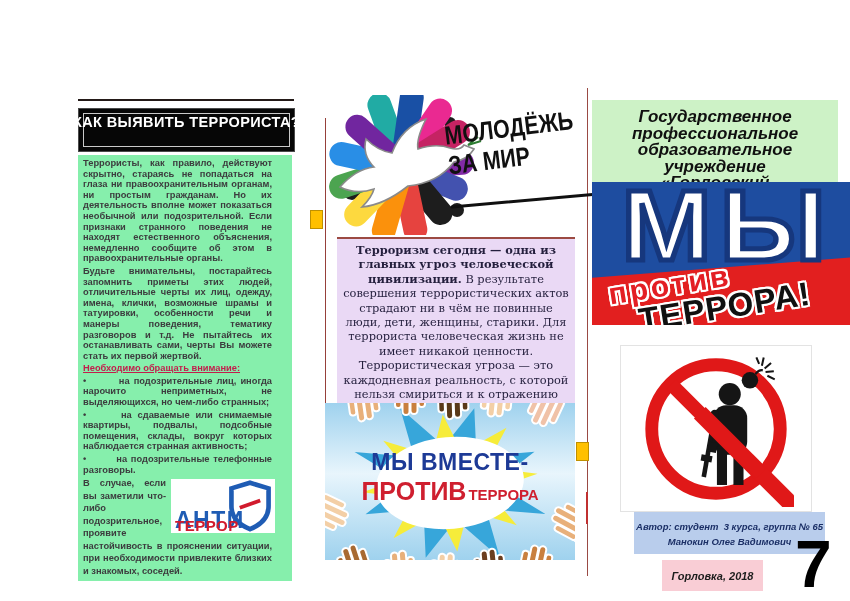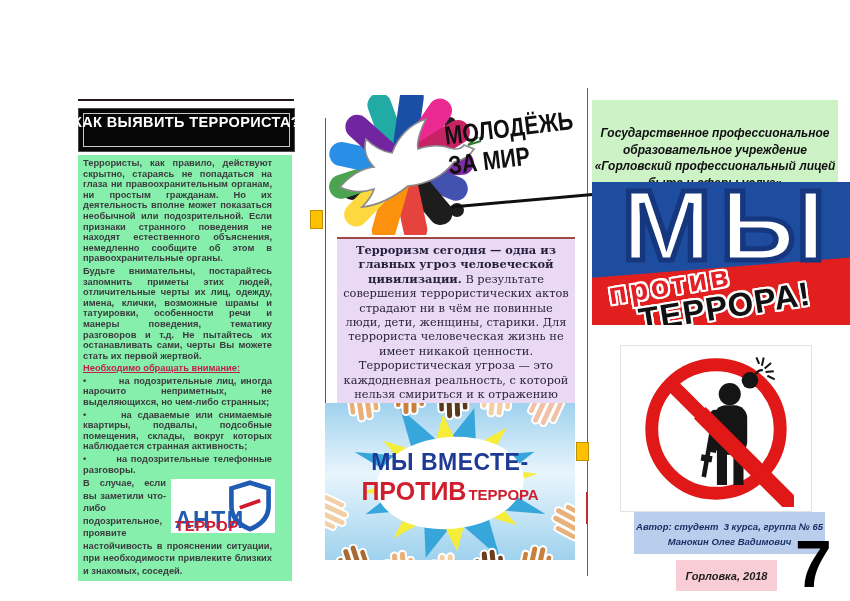--- a/index.html
+++ b/index.html
@@ -45,40 +45,40 @@
   .purple-panel .lead{font-weight:700;}
   .hands-poster{left:325px;top:403px;width:250px;height:157px;background:linear-gradient(180deg,#9fd2ee 0%,#e8f5fc 45%,#9fd2ee 100%);overflow:hidden;}
   .poster-line1{position:absolute;left:0;top:46px;width:100%;text-align:center;
                 color:#1d3a96;font-weight:900;font-size:23px;letter-spacing:.5px;}
   .poster-line2{position:absolute;left:0;top:74px;width:100%;text-align:center;color:#cf1f2f;font-weight:900;}
   .poster-line2 .protiv{font-size:25px;}
   .poster-line2 .terrora{font-size:15px;font-weight:800;margin-left:2px;}
 
   
   .green-panel{left:592px;top:100px;width:246px;height:87px;background:#cdf2c6;box-sizing:border-box;
-               padding-top:25px;text-align:center;font-weight:700;font-style:italic;
-               font-size:12px;line-height:16.5px;color:#101010;}
+               padding-top:9px;text-align:center;font-weight:700;font-style:italic;
+               font-size:17px;line-height:16.5px;color:#101010;}
   .flag{left:592px;top:182px;width:272px;height:143px;background:#1e4da0;overflow:hidden;}
   .flag-red{position:absolute;left:0;top:0;width:100%;height:100%;background:#e21f1f;
             clip-path:polygon(0 67%,100% 52%,100% 100%,0 100%);}
   .flag-we{position:absolute;left:0;top:-12px;width:100%;text-align:center;color:#ffffff;
            font-weight:900;font-size:100px;line-height:110px;letter-spacing:8px;
            -webkit-text-stroke:5px #16377d;transform:scaleX(1.08);}
   .flag-protiv{position:absolute;left:16px;top:86px;color:#e31e24;font-weight:900;font-size:30px;
                letter-spacing:3px;transform:rotate(-9deg);
                text-shadow:-2px -2px 0 #fff,2px -2px 0 #fff,-2px 2px 0 #fff,2px 2px 0 #fff,0 -2px 0 #fff,0 2px 0 #fff,-2px 0 0 #fff,2px 0 0 #fff;}
   .flag-terror{position:absolute;left:46px;top:106px;color:#111111;font-weight:900;font-size:33px;
                letter-spacing:1px;transform:rotate(-9deg);
                text-shadow:-2px -2px 0 #fff,2px -2px 0 #fff,-2px 2px 0 #fff,2px 2px 0 #fff,0 -2px 0 #fff,0 2px 0 #fff,-2px 0 0 #fff,2px 0 0 #fff;}
   .sign-box{left:620px;top:345px;width:192px;height:167px;background:#ffffff;border:1px solid #e3e3e3;
             box-sizing:border-box;display:flex;align-items:center;justify-content:center;}
   .author-box{left:618px;top:512px;width:191px;height:42px;background:#b9cdec;box-sizing:border-box;
               text-align:center;font-weight:700;font-style:italic;font-size:9.5px;color:#1b2f66;padding-top:7px;line-height:15px;margin-left:16px;}
   .city-box{left:662px;top:560px;width:101px;height:31px;background:#f9cdd5;display:flex;align-items:center;justify-content:center;
-            font-weight:700;font-style:italic;font-size:11px;color:#1d1d1d;margin-left:14px;}
+            font-weight:700;font-style:italic;font-size:11px;color:#1d1d1d;}
   .page-num{left:795px;top:531px;font-size:66px;font-weight:800;color:#000;line-height:66px;font-family:"Liberation Sans",sans-serif;}
 </style>
 </head>
 <body>
 
 <div class="page">
 
   <div class="abs top-rule"></div>
 
   <div class="abs title-box">

